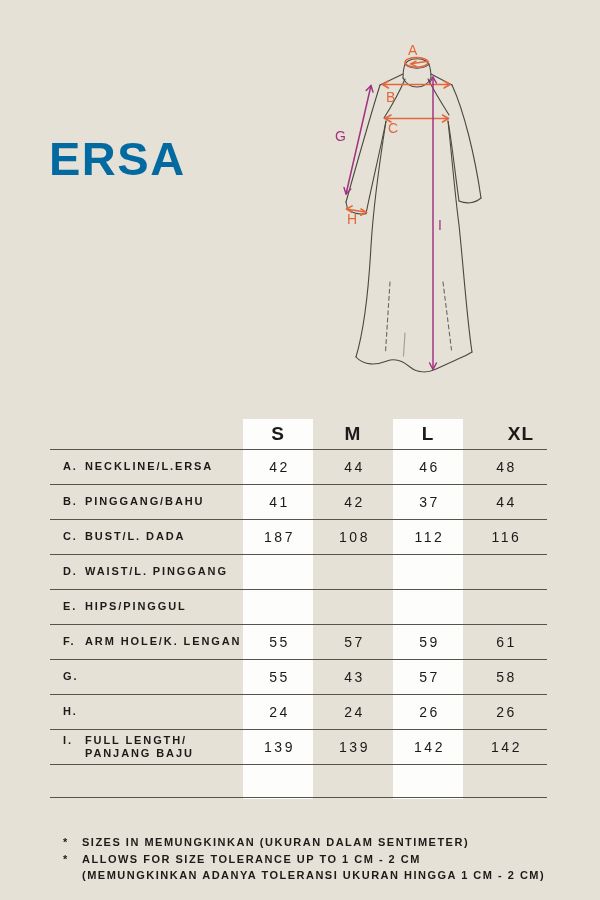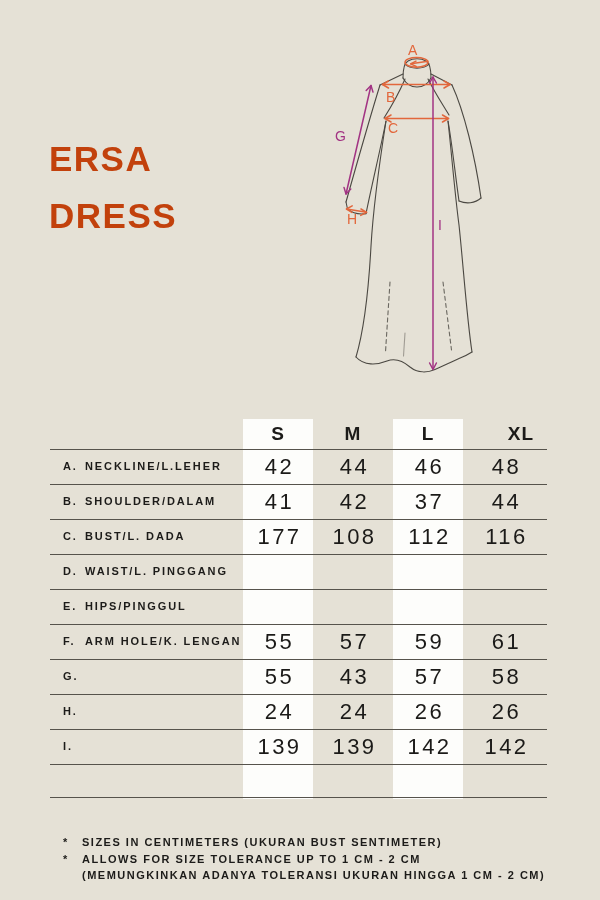--- a/index.html
+++ b/index.html
@@ -4,22 +4,22 @@
 <style>
   html,body{margin:0;padding:0;}
   .page{
     position:relative;width:600px;height:900px;overflow:hidden;
     background:#E5E1D6;color:#1C1B19;
     font-family:"Liberation Sans", sans-serif;
   }
   
   .title{
     position:absolute;left:49px;top:130px;
-    font-size:35px;font-weight:bold;letter-spacing:1.5px;line-height:57px;
-    color:#c2410c;
+    font-size:47px;font-weight:bold;letter-spacing:1.5px;line-height:57px;
+    color:#0369a1;
   }
   
   .diagram{position:absolute;left:325px;top:40px;}
   .ol{fill:none;stroke:#4B4842;stroke-width:1.1;stroke-linecap:round;stroke-linejoin:round;}
   .dash{stroke-dasharray:4 3.2;opacity:.8;}
   .faint{opacity:.45;}
   .o{fill:none;stroke:#E2673C;stroke-width:1.5;stroke-linecap:round;stroke-linejoin:round;}
   .m{fill:none;stroke:#A23383;stroke-width:1.5;stroke-linecap:round;stroke-linejoin:round;}
   .lo{fill:#E2673C;font-size:14px;}
   .lm{fill:#A23383;font-size:14px;}
@@ -34,35 +34,34 @@
   .trow.data{height:35px;}
   .trow.empty{height:33px;}
   .labcell{
     width:193px;flex:none;display:flex;padding-left:13px;box-sizing:border-box;
     font-weight:bold;font-size:11px;letter-spacing:1.9px;line-height:13.5px;
   }
   .labprefix{width:22px;flex:none;}
   .cell{text-align:center;box-sizing:border-box;flex:none;}
   .c0{width:70px;}.c1{width:80px;}.c2{width:70px;}.c3{width:84px;padding-left:32px;}
   .hcell{font-weight:bold;font-size:19px;letter-spacing:1px;}
-  .num{font-size:22px;letter-spacing:2.5px;padding-left:3px;color:#1B1A18;}
+  .num{font-size:14px;letter-spacing:2.5px;padding-left:3px;color:#1B1A18;}
   
   .notes{position:absolute;left:63px;top:834px;}
   .note{display:flex;font-weight:bold;font-size:11px;letter-spacing:1.5px;line-height:16.5px;}
   .bullet{width:19px;flex:none;}
   .ntext{white-space:pre-line;}
 </style>
 </head>
 <body>
 
 <div class="page">
 
   <div class="title">
     <div>ERSA</div>
-    <div>DRESS</div>
   </div>
 
   <svg class="diagram" width="235" height="345" viewBox="325 40 235 345">
 
     <g>
       <path class="ol" d="M403,78 C403,67 405,62.5 408,61 C413,58 421,58 426,61 C429,62.5 431,67 431,78"></path>
       <path class="ol" d="M405,64 C410,69.5 424,69.5 429,64"></path>
       <path class="ol" d="M403,78 C409,90 425,90 431,78"></path>
       <path class="ol" d="M403,74 L380,85"></path>
       <path class="ol" d="M431,74 L452,85"></path>
@@ -131,43 +130,43 @@
 
       <div class="cell c0 hcell">S</div>
           <div class="cell c1 hcell">M</div>
           <div class="cell c2 hcell">L</div>
           <div class="cell c3 hcell">XL</div>
         </div>
       <div id="rows">
           <div class="trow data">
             <div class="labcell">
               <span class="labprefix">A.</span>
-              <span>NECKLINE/L.LEHER</span>
+              <span>NECKLINE/L.ERSA</span>
             </div>
             <div class="cell c0 num">42</div>
             <div class="cell c1 num">44</div>
             <div class="cell c2 num">46</div>
             <div class="cell c3 num">48</div>
           </div>
           <div class="trow data">
             <div class="labcell">
               <span class="labprefix">B.</span>
-              <span>SHOULDER/DALAM</span>
+              <span>PINGGANG/BAHU</span>
             </div>
             <div class="cell c0 num">41</div>
             <div class="cell c1 num">42</div>
             <div class="cell c2 num">37</div>
             <div class="cell c3 num">44</div>
           </div>
           <div class="trow data">
             <div class="labcell">
               <span class="labprefix">C.</span>
               <span>BUST/L. DADA</span>
             </div>
-            <div class="cell c0 num">177</div>
+            <div class="cell c0 num">187</div>
             <div class="cell c1 num">108</div>
             <div class="cell c2 num">112</div>
             <div class="cell c3 num">116</div>
           </div>
           <div class="trow data">
             <div class="labcell">
               <span class="labprefix">D.</span>
               <span>WAIST/L. PINGGANG</span>
             </div>
             <div class="cell c0 num"></div>
@@ -209,35 +208,36 @@
               <span class="labprefix">H.</span>
             </div>
             <div class="cell c0 num">24</div>
             <div class="cell c1 num">24</div>
             <div class="cell c2 num">26</div>
             <div class="cell c3 num">26</div>
           </div>
           <div class="trow data">
             <div class="labcell">
               <span class="labprefix">I.</span>
+              <span>FULL LENGTH/<br>PANJANG BAJU</span>
             </div>
             <div class="cell c0 num">139</div>
             <div class="cell c1 num">139</div>
             <div class="cell c2 num">142</div>
             <div class="cell c3 num">142</div>
           </div>
         </div>
       <div class="trow empty"></div>
     </div>
   </div>
 
   <div class="notes" id="notes">
       <div class="note">
         <span class="bullet">*</span>
-        <div class="ntext">SIZES IN CENTIMETERS  (UKURAN BUST SENTIMETER)</div>
+        <div class="ntext">SIZES IN MEMUNGKINKAN  (UKURAN DALAM SENTIMETER)</div>
       </div>
       <div class="note">
         <span class="bullet">*</span>
         <div class="ntext">ALLOWS FOR SIZE TOLERANCE UP TO 1 CM - 2 CM
 (MEMUNGKINKAN ADANYA TOLERANSI UKURAN HINGGA 1 CM - 2 CM)</div>
       </div>
     </div>
 
 </div>
 

